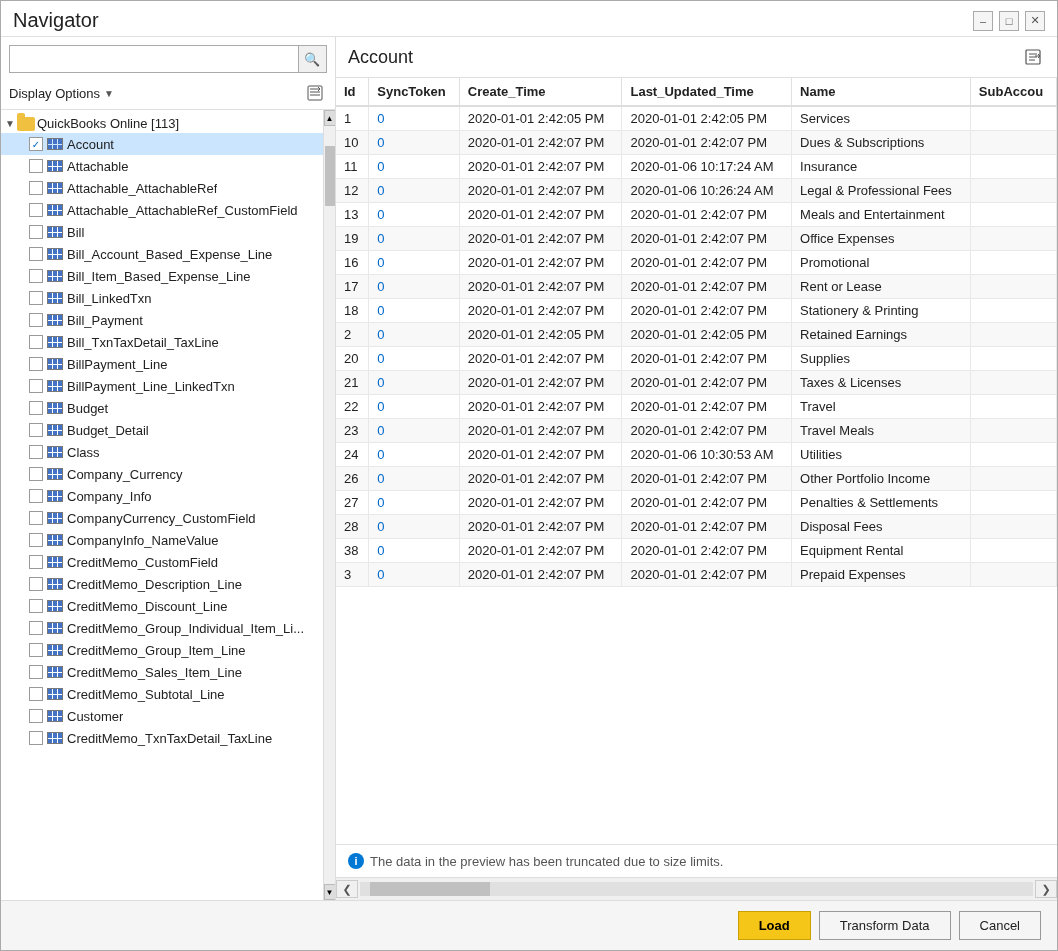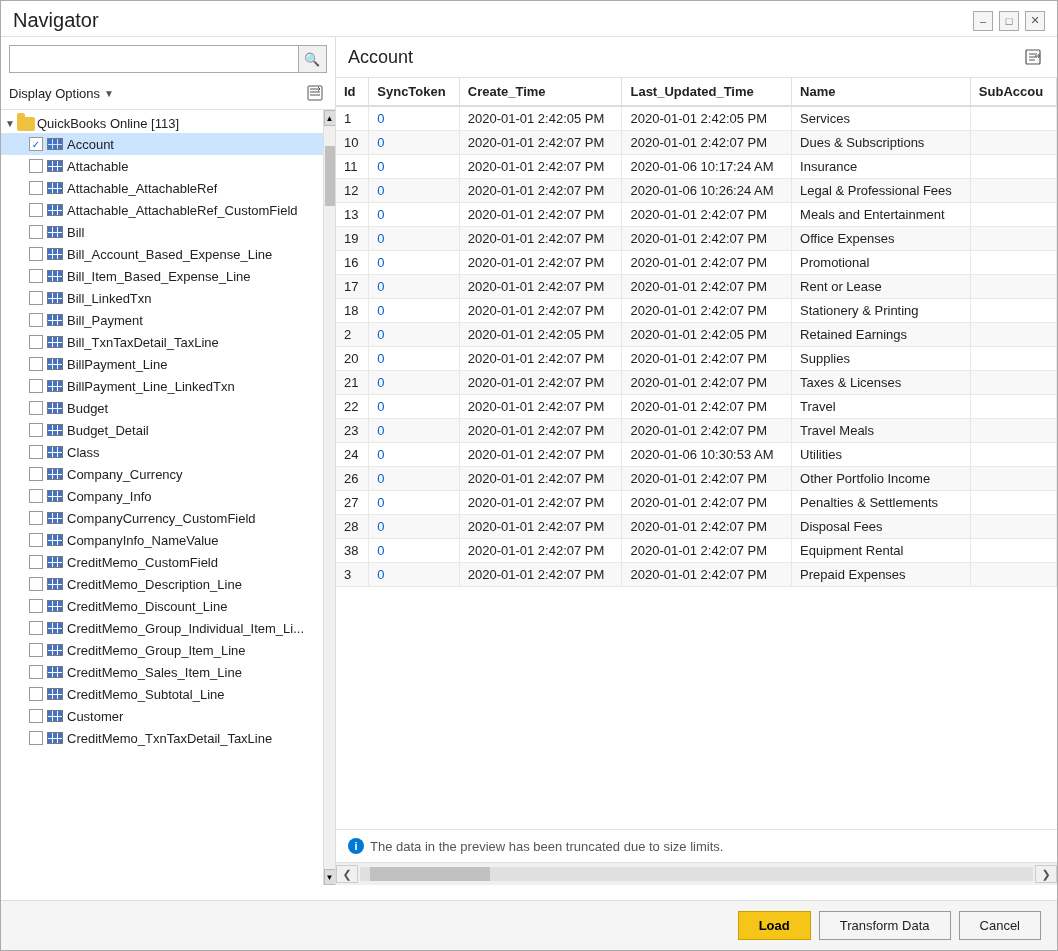--- a/index.html
+++ b/index.html
@@ -326,21 +326,20 @@
     }
     
     .bottom-bar {
       display: flex;
       align-items: center;
       justify-content: flex-end;
       gap: 8px;
       padding: 10px 16px;
       border-top: 1px solid #ddd;
       background: #f5f5f5;
-      margin-top: 15px;
     }
     .btn {
       padding: 6px 20px;
       font-size: 13px;
       cursor: pointer;
       border: 1px solid #999;
       background: #f5f5f5;
       color: #222;
     }
     .btn-primary {

